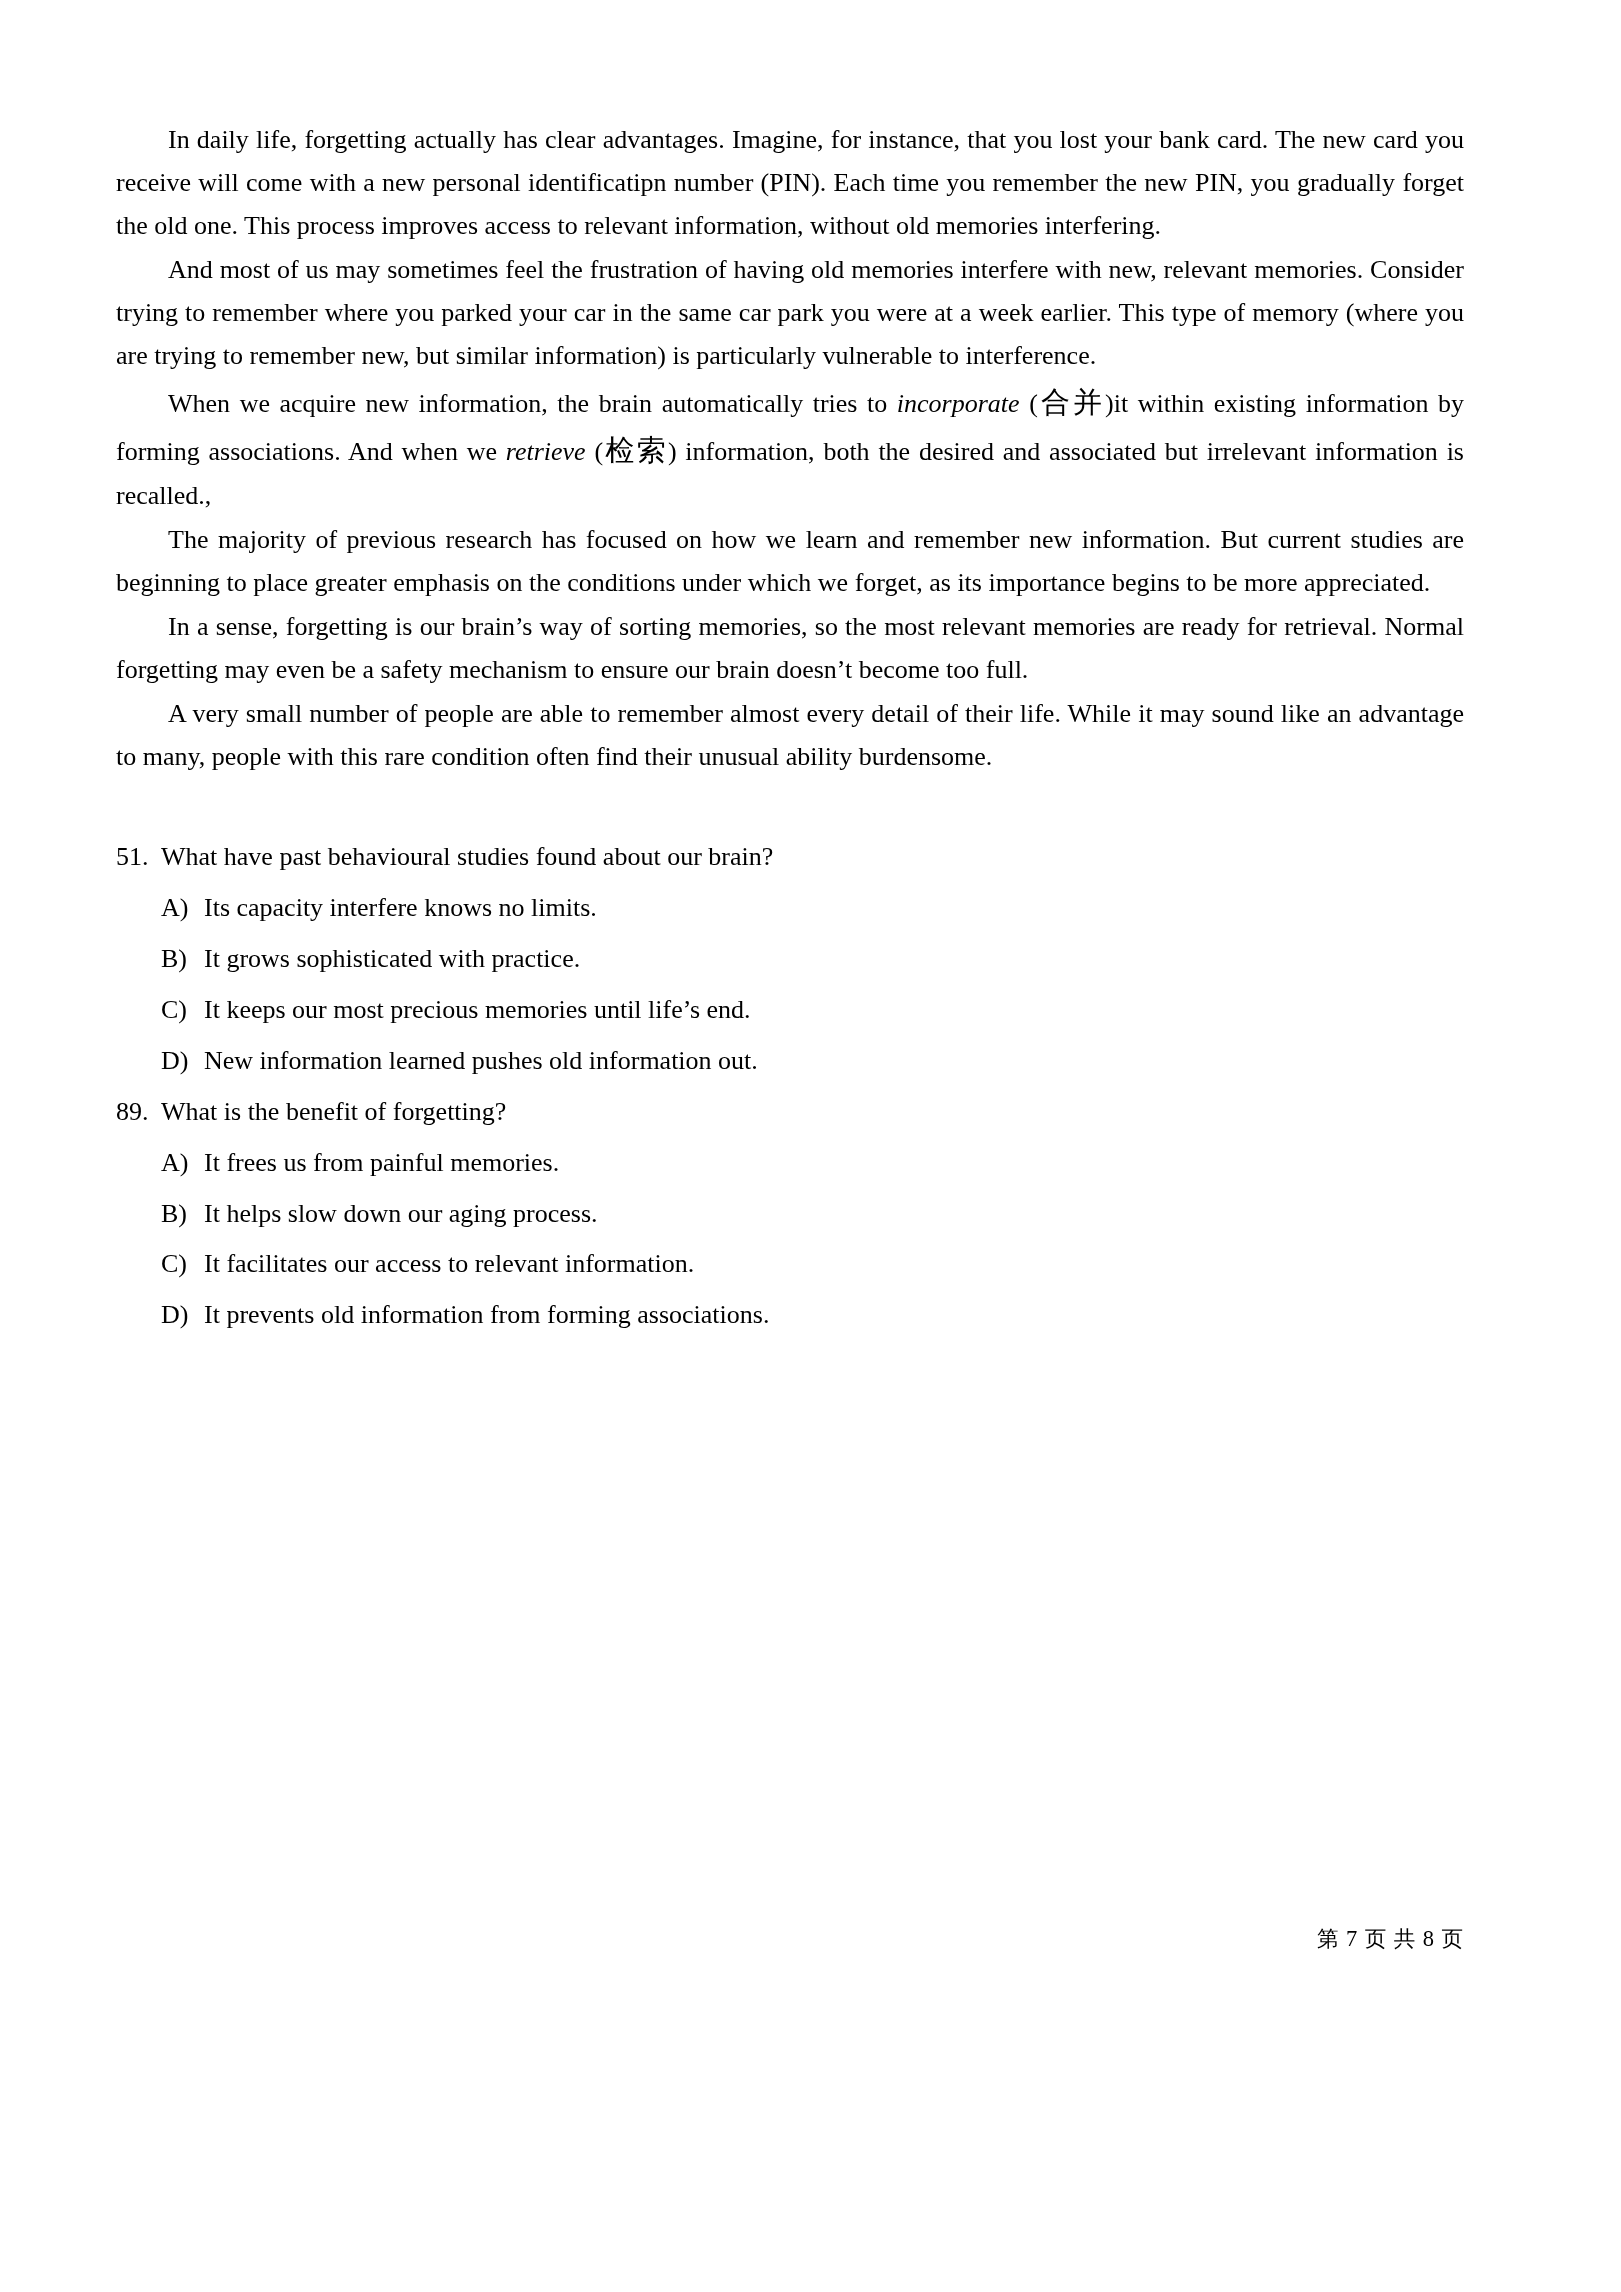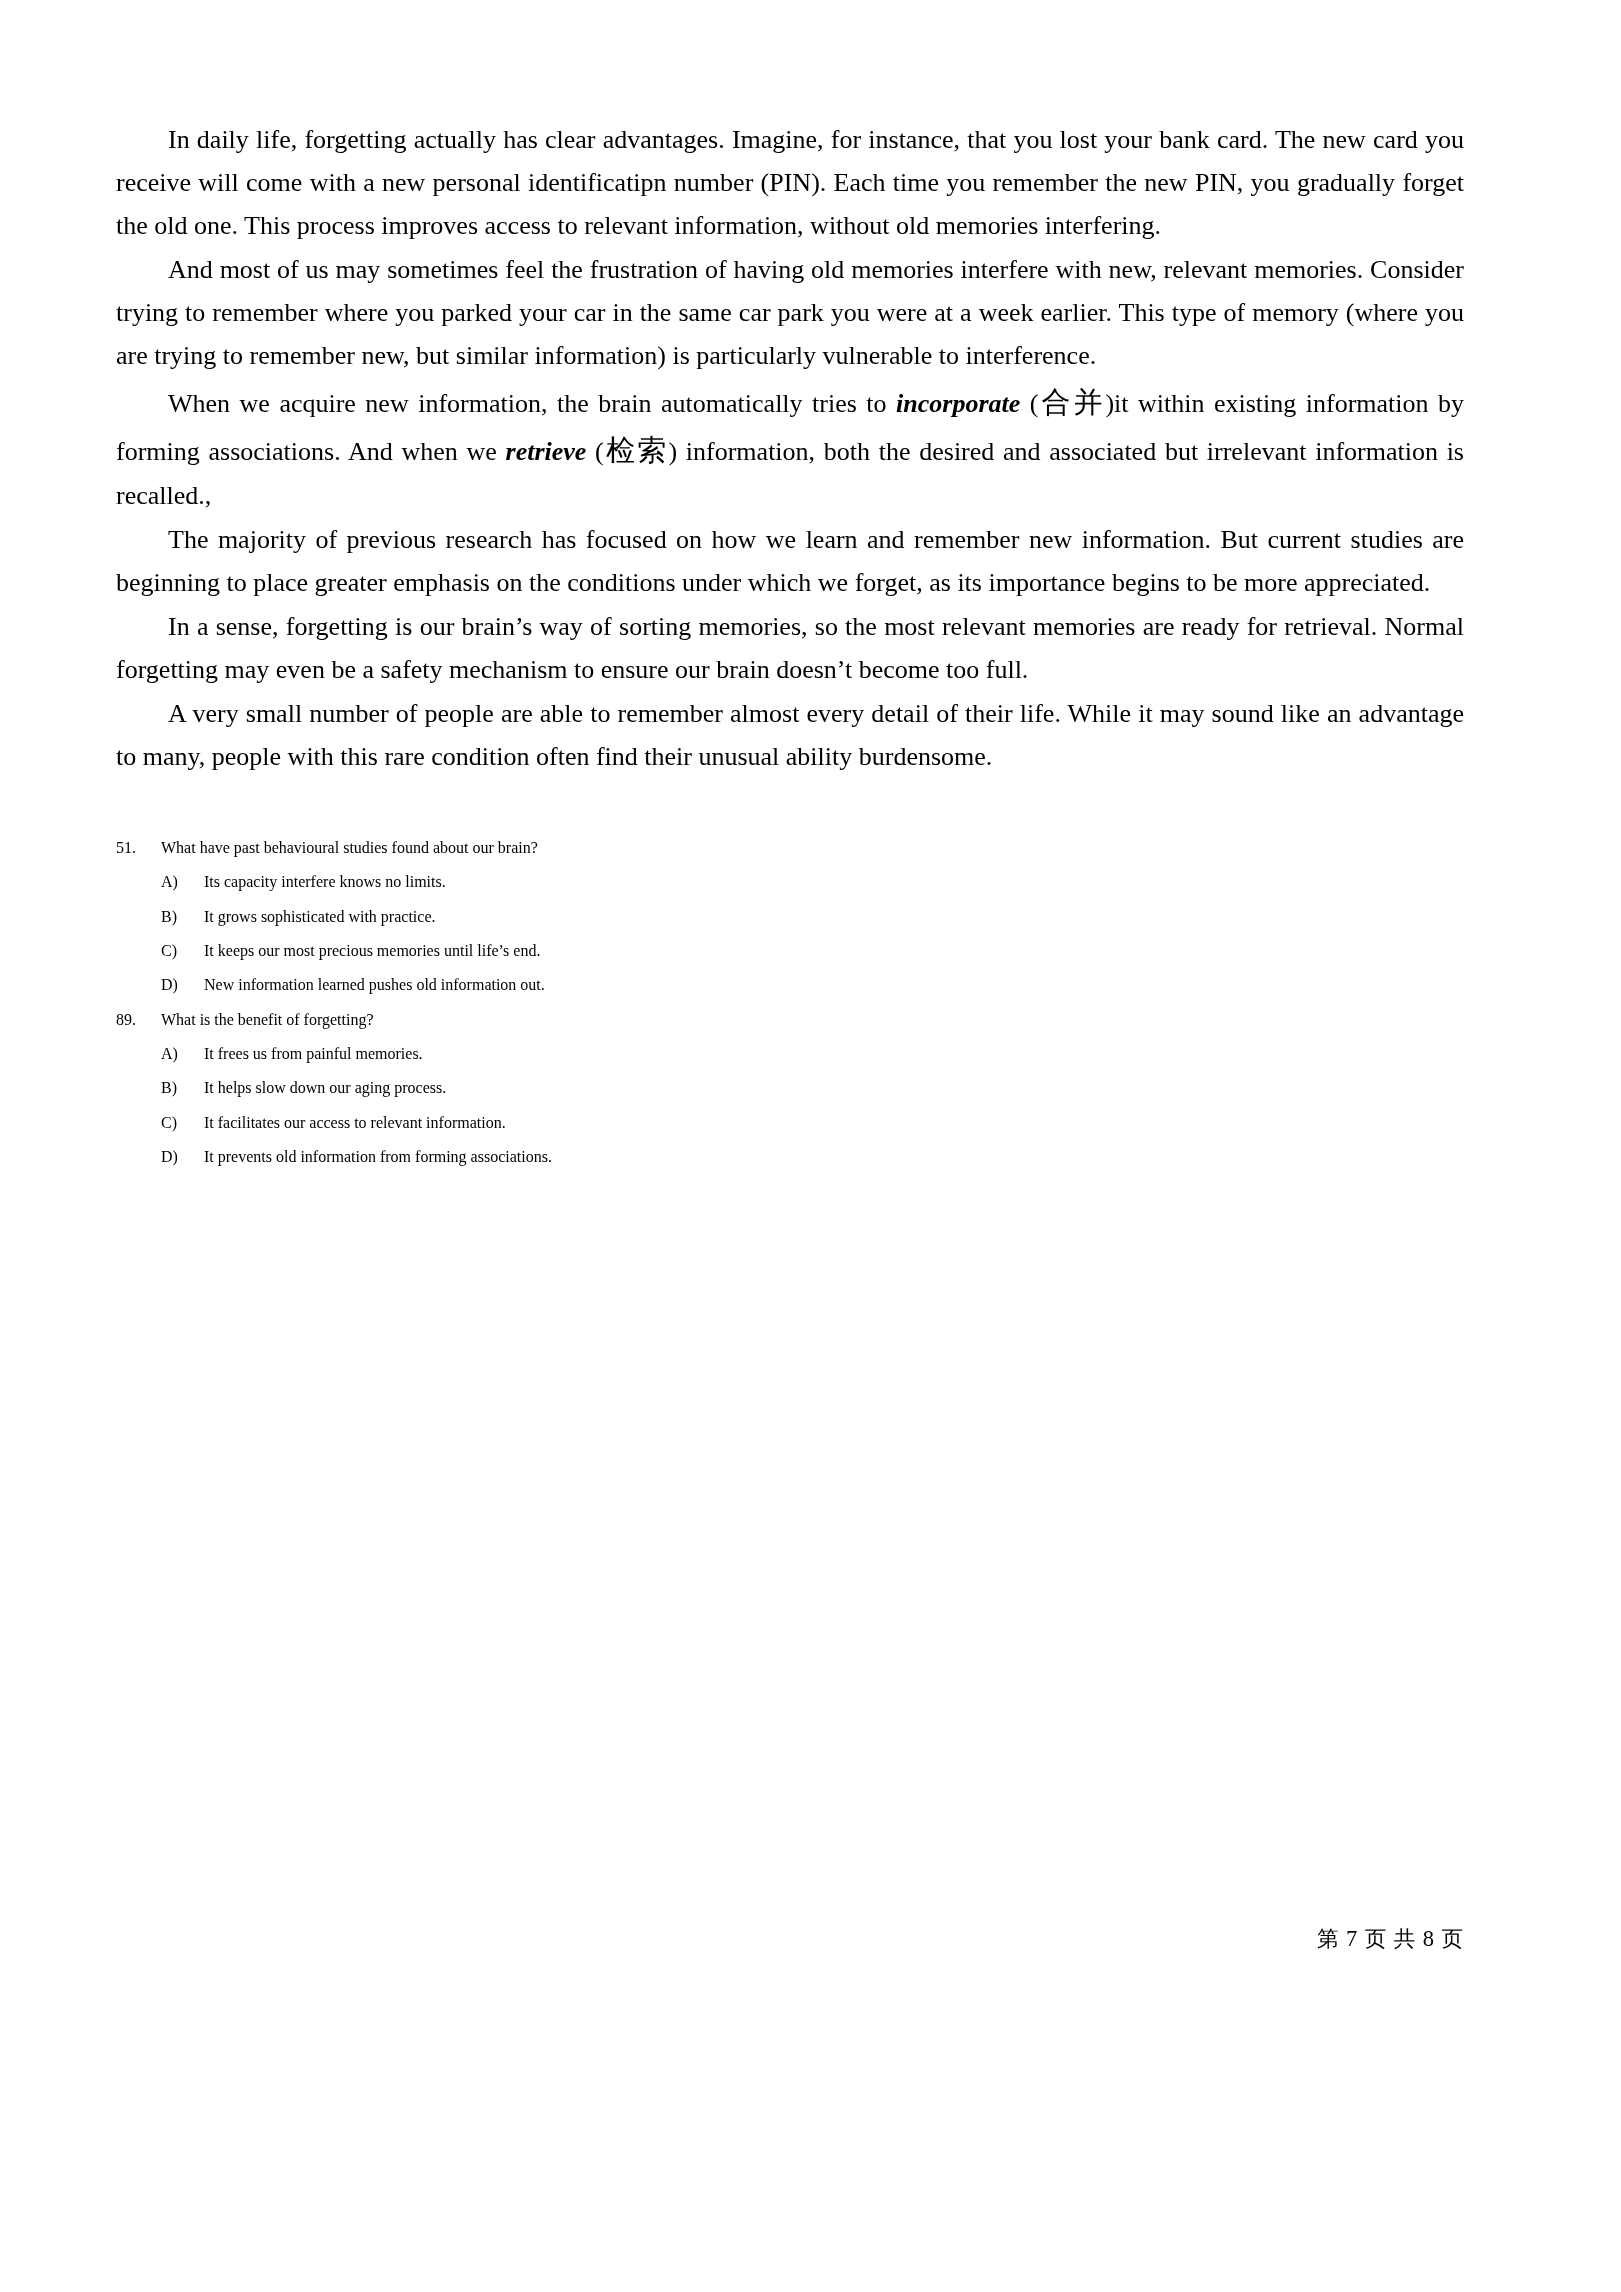--- a/index.html
+++ b/index.html
@@ -27,26 +27,26 @@
     line-height: 1.66;
     text-align: justify;
     text-justify: inter-word;
   }
   .passage p {
     margin: 0 0 0.02em 0;
     text-indent: 2.0em;
     text-align: justify;
   }
   .passage p:last-child { margin-bottom: 0; }
-  .it { font-style: italic; font-weight: bold; }
+  .it { font-style: italic; }
   .cjk { font-family: Liberation Sans, sans-serif; font-size: 29px; }
 
   .questions {
     margin-top: 57px;
-    font-size: 16px;
+    font-size: 26px;
     line-height: 1.66;
   }
   .q-block { margin-bottom: 0; }
   .q-stem {
     display: flex;
     align-items: baseline;
     margin-top: 7.8px;
   }
   .q-num {
     width: 45px;

